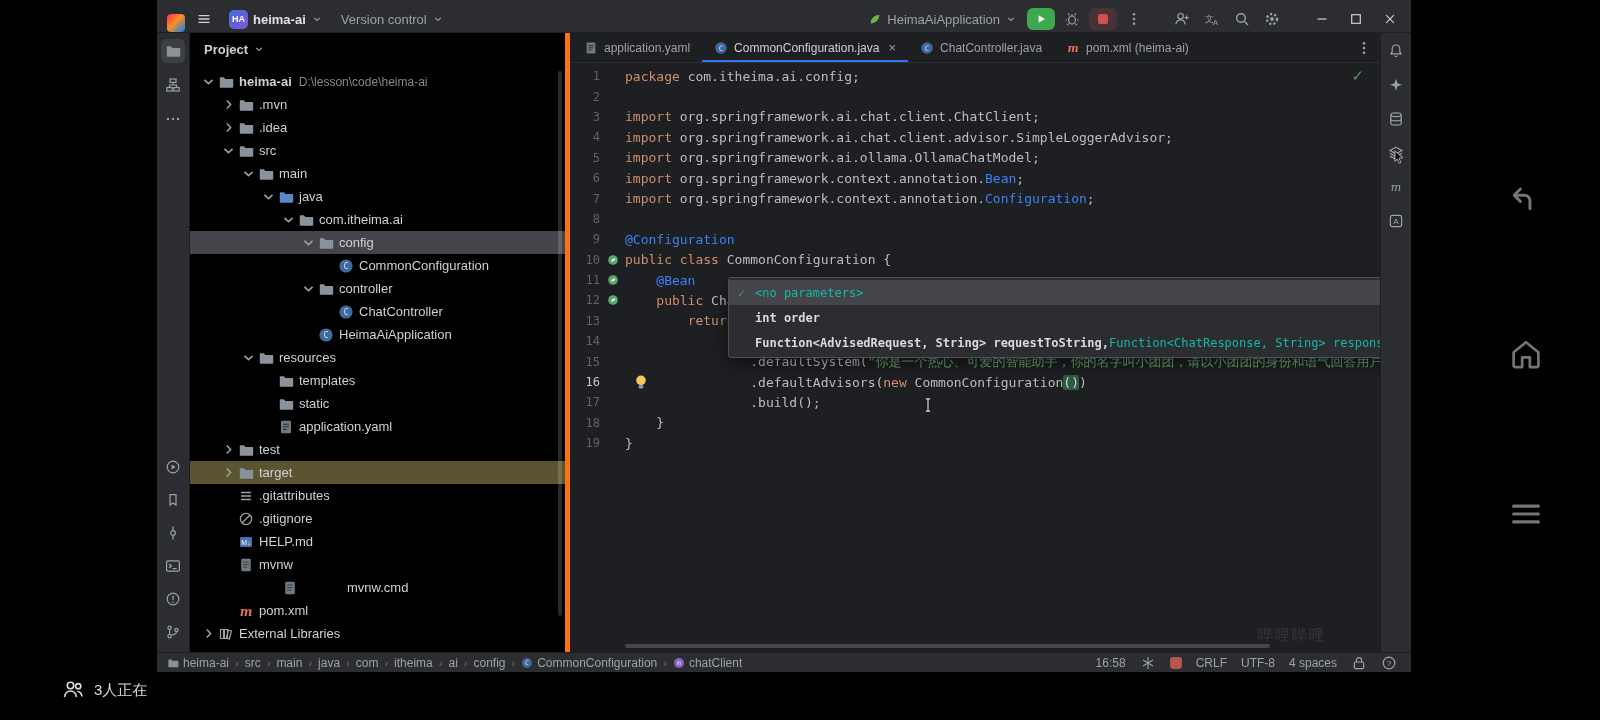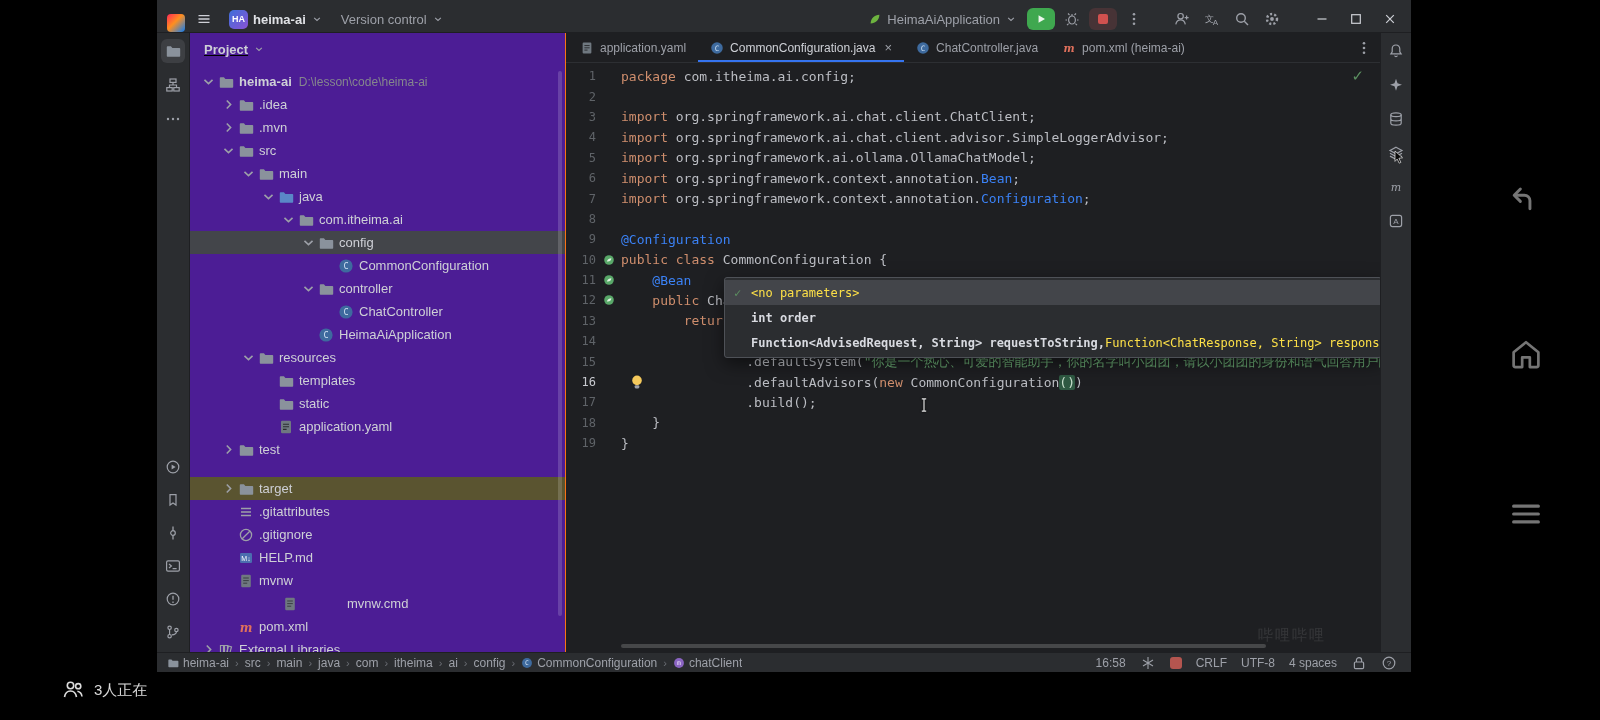--- a/index.html
+++ b/index.html
@@ -27,26 +27,26 @@
   .tb-sep{width:14px;}
   
   .main{position:absolute;top:33px;left:0;right:0;bottom:20px;display:flex;}
   .leftstrip{width:33px;background:#2b2d30;border-right:1px solid #1e1f22;display:flex;flex-direction:column;align-items:center;box-sizing:border-box;}
   .rightstrip{width:31px;background:#2b2d30;border-left:1px solid #1e1f22;display:flex;flex-direction:column;align-items:center;box-sizing:border-box;}
   .strip-top{display:flex;flex-direction:column;align-items:center;gap:10px;padding-top:6px;}
   .strip-bottom{margin-top:auto;display:flex;flex-direction:column;align-items:center;gap:9px;padding-bottom:8px;}
   .stripbtn{width:24px;height:24px;border-radius:6px;display:flex;align-items:center;justify-content:center;color:#9da0a8;position:relative;}
   .stripbtn.active{background:#3d3f43;color:#ced0d6;}
   
-  .ppanel{width:375px;background:#4c1d95;border-right:1px solid #f97316;position:relative;flex:none;overflow:hidden;text-decoration:underline;}
+  .ppanel{width:375px;background:#000000;border-right:5px solid #f97316;position:relative;flex:none;overflow:hidden;text-decoration:underline;}
   .ppanel-head{height:32px;display:flex;align-items:center;gap:5px;padding-left:14px;color:#ced0d6;font-size:13px;font-weight:700;}
   .ptree{position:absolute;top:37px;left:0;right:0;}
   .trow{height:23px;display:flex;align-items:center;font-size:13px;color:#ced0d6;white-space:nowrap;}
   .trow.sel-gray{background:#43454a;}
-  .trow.sel-yellow{background:#5a5430;margin-top:16px;}
+  .trow.sel-yellow{background:#5a5430;}
   .tchev{width:17px;height:16px;display:inline-flex;align-items:center;justify-content:center;flex:none;}
   .ticon{width:17px;height:16px;display:inline-flex;align-items:center;justify-content:center;flex:none;margin-right:5px;}
   .tlabel.bold{font-weight:bold;}
   .textra{color:#85878d;margin-left:7px;font-size:12px;}
   .pscroll{position:absolute;right:3px;top:38px;width:4px;height:545px;border-radius:2px;background:rgba(255,255,255,.16);}
   
   .editor{flex:1;position:relative;background:#1e1f22;overflow:hidden;}
   .tabs{height:29px;display:flex;align-items:stretch;border-bottom:1px solid #2d2f33;background:#1e1f22;padding-left:2px;}
   .tab{display:flex;align-items:center;gap:6px;padding:0 12px;font-size:12px;color:#9da0a8;position:relative;}
   .tab.active{color:#ced0d6;}
@@ -70,21 +70,21 @@
   .ibeam{position:absolute;left:350px;top:364px;width:14px;height:22px;z-index:30;filter:drop-shadow(0 0 1px #000);}
   .hscroll{position:absolute;left:55px;bottom:4px;width:645px;height:4px;border-radius:2px;background:rgba(255,255,255,.18);}
   
   .pop{position:absolute;left:158px;top:244px;width:656px;background:#2b2d30;border:1px solid #4e5157;
        border-radius:3px;box-shadow:0 6px 18px rgba(0,0,0,.5);z-index:10;overflow:hidden;padding:2px 0;}
   .poprow{height:25px;display:flex;align-items:center;padding:0 9px;white-space:nowrap;overflow:hidden;
           font-family:"DejaVu Sans Mono",monospace;font-size:12px;color:#bcbec4;}
   .poprow.sel{background:#43454a;}
   .pop-check{width:17px;flex:none;color:#5c9161;font-size:12px;}
   .pk-b{font-weight:bold;color:#d8dae0;}
-  .pk-r{color:#fde047;}
+  .pk-r{color:#14b8a6;}
   
   .statusbar{position:absolute;left:0;right:0;bottom:0;height:20px;background:#2b2d30;border-top:1px solid #1e1f22;
              display:flex;align-items:center;font-size:12px;color:#9da0a8;padding:0 10px;box-sizing:border-box;}
   .crumbs{display:flex;align-items:center;overflow:hidden;white-space:nowrap;}
   .crumb{display:flex;align-items:center;gap:4px;}
   .csep{color:#6b6e75;margin:0 6px;font-size:11px;}
   .sb-right{margin-left:auto;display:flex;align-items:center;gap:14px;padding-right:4px;}
   .sb-item{color:#9da0a8;}
   .sb-red{width:12px;height:12px;border-radius:3px;background:#b4554f;}
   .sb-ic{width:15px;height:15px;display:inline-flex;}
@@ -354,36 +354,36 @@
                   <path d="M6.4 4.2 10 8l-3.6 3.8" stroke="#9da0a8" stroke-width="1.5" fill="none"></path>
                 </svg>
               </span>
               <span class="ticon">
                 <span class="ic ic-folder">
                   <svg viewBox="0 0 16 16">
                     <path d="M1.8 4.2c0-.6.4-1 1-1h3.1l1.5 1.7h6.8c.6 0 1 .4 1 1v6.9c0 .6-.4 1-1 1H2.8c-.6 0-1-.4-1-1z" fill="currentColor"></path>
                   </svg>
                 </span>
               </span>
+              <span class="tlabel">.mvn</span>
+            </div>
+            <div class="trow" style="padding-left: 30px;">
+              <span class="tchev">
+                <svg viewBox="0 0 16 16">
+                  <path d="M6.4 4.2 10 8l-3.6 3.8" stroke="#9da0a8" stroke-width="1.5" fill="none"></path>
+                </svg>
+              </span>
+              <span class="ticon">
+                <span class="ic ic-folder">
+                  <svg viewBox="0 0 16 16">
+                    <path d="M1.8 4.2c0-.6.4-1 1-1h3.1l1.5 1.7h6.8c.6 0 1 .4 1 1v6.9c0 .6-.4 1-1 1H2.8c-.6 0-1-.4-1-1z" fill="currentColor"></path>
+                  </svg>
+                </span>
+              </span>
               <span class="tlabel">.idea</span>
-            </div>
-            <div class="trow" style="padding-left: 30px;">
-              <span class="tchev">
-                <svg viewBox="0 0 16 16">
-                  <path d="M6.4 4.2 10 8l-3.6 3.8" stroke="#9da0a8" stroke-width="1.5" fill="none"></path>
-                </svg>
-              </span>
-              <span class="ticon">
-                <span class="ic ic-folder">
-                  <svg viewBox="0 0 16 16">
-                    <path d="M1.8 4.2c0-.6.4-1 1-1h3.1l1.5 1.7h6.8c.6 0 1 .4 1 1v6.9c0 .6-.4 1-1 1H2.8c-.6 0-1-.4-1-1z" fill="currentColor"></path>
-                  </svg>
-                </span>
-              </span>
-              <span class="tlabel">.mvn</span>
             </div>
             <div class="trow" style="padding-left: 30px;">
               <span class="tchev">
                 <svg viewBox="0 0 16 16">
                   <path d="M4.2 6.4 8 10l3.8-3.6" stroke="#9da0a8" stroke-width="1.5" fill="none"></path>
                 </svg>
               </span>
               <span class="ticon">
                 <span class="ic ic-folder">
                   <svg viewBox="0 0 16 16">

